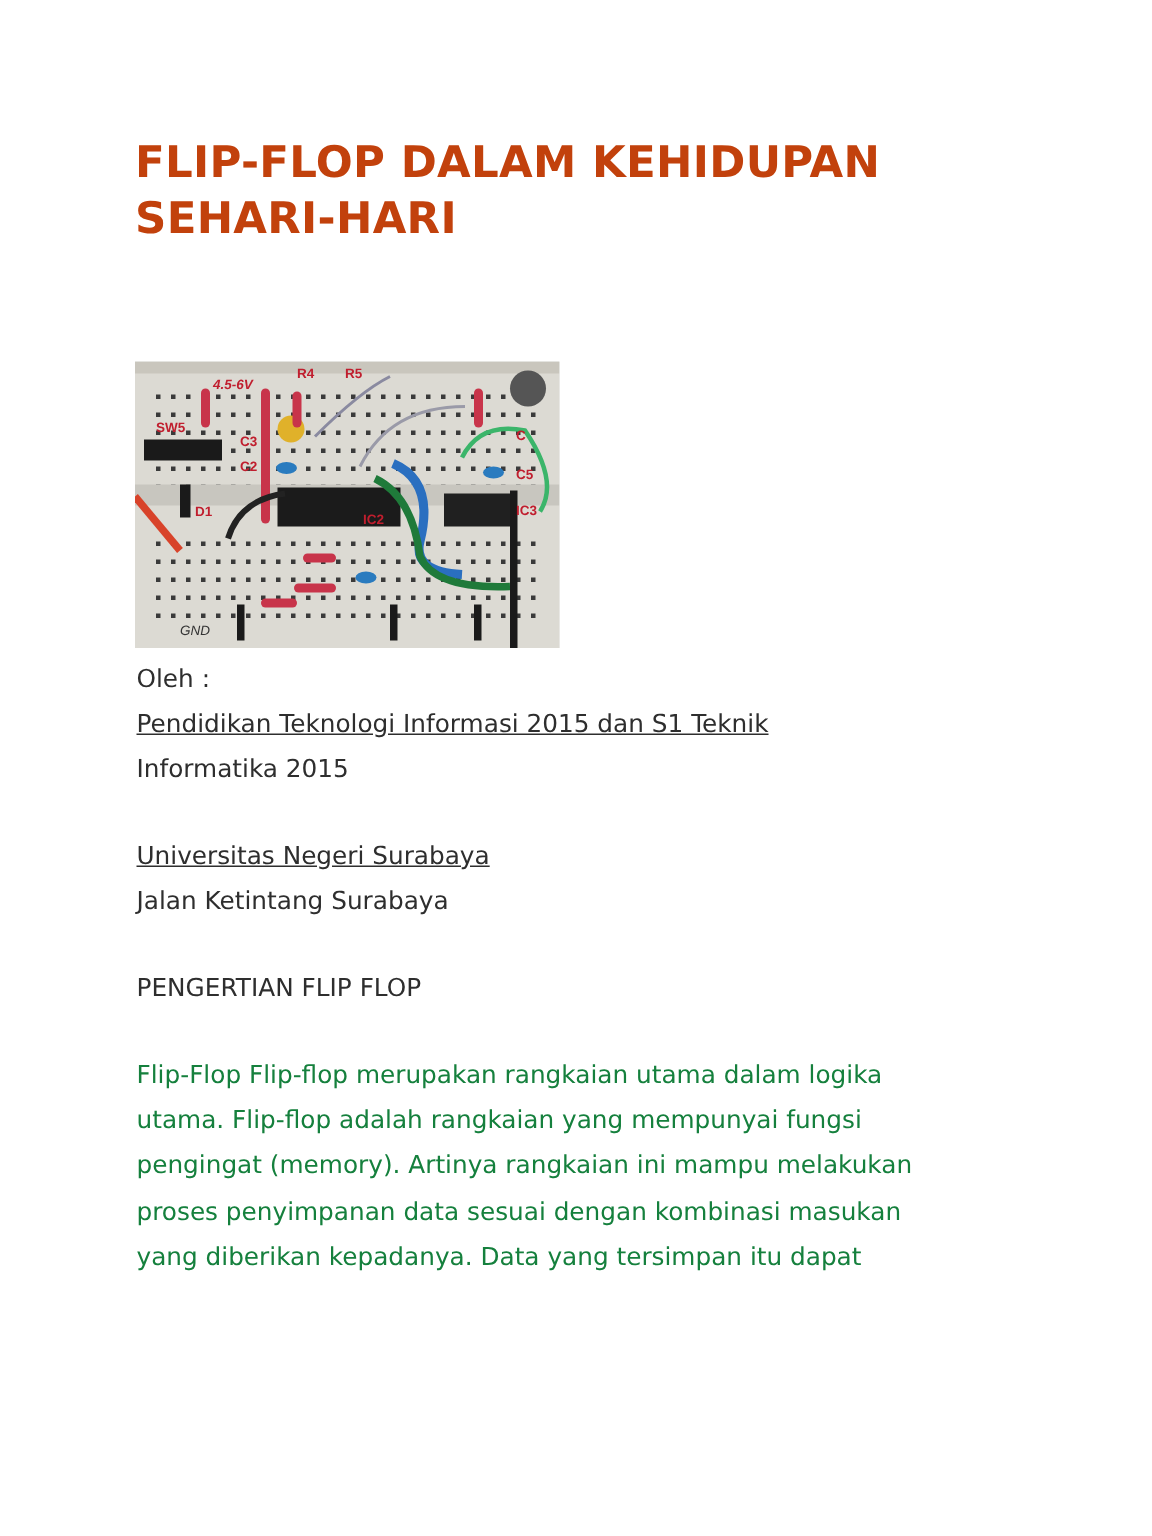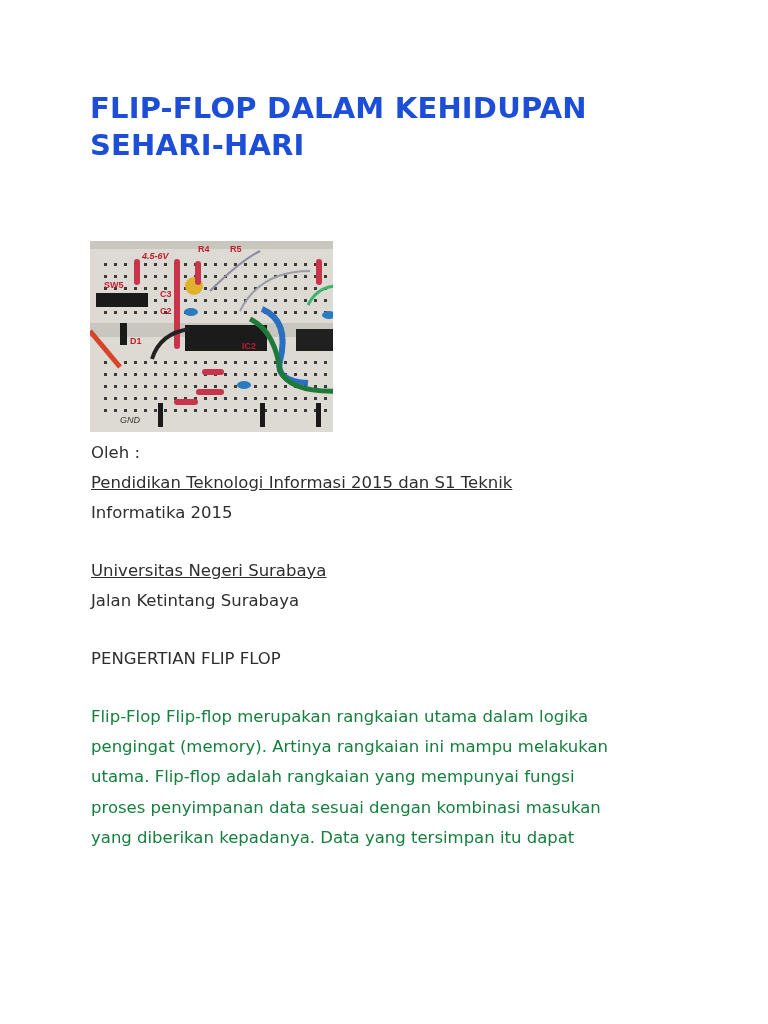--- a/index.html
+++ b/index.html
@@ -1,18 +1,18 @@
 <!DOCTYPE html>
 <html><head>
 <meta charset="utf-8">
 <style>
   html, body { margin:0; padding:0; background:#ffffff; }
   body { width:768px; height:1024px; position:relative; overflow:hidden; font-family:"DejaVu Sans", sans-serif; color:#2b2b2b; }
-  .title { position:absolute; left:90px; top:90px; width:600px; font-family:"DejaVu Sans", sans-serif; font-weight:bold; font-size:29px; line-height:37px; color:#1d4ed8; margin:0; letter-spacing:0.2px; }
-  .figure { position:absolute; left:90px; top:241px; width:243px; height:191px; background:#d8d6cf; overflow:hidden; }
+  .title { position:absolute; left:90px; top:90px; width:600px; font-family:"DejaVu Sans", sans-serif; font-weight:bold; font-size:29px; line-height:37px; color:#c2410c; margin:0; letter-spacing:0.2px; }
+  .figure { position:absolute; left:90px; top:241px; width:283px; height:191px; background:#d8d6cf; overflow:hidden; }
   .p { position:absolute; left:91px; font-size:16.5px; line-height:30px; color:#2e2e2e; margin:0; white-space:nowrap; }
   .body-para { position:absolute; left:91px; top:702px; width:600px; font-size:16.5px; line-height:30.2px; color:#15803d; margin:0; }
   .body-para span { display:block; white-space:nowrap; }
 </style>
 </head>
 <body>
 
 <h1 class="title">FLIP-FLOP DALAM KEHIDUPAN SEHARI-HARI</h1>
 
 <div class="figure">
@@ -115,17 +115,17 @@
 
 <p class="p" style="top:438px;text-align:right;">Oleh :</p>
 <p class="p" style="top:468px;text-decoration:underline;">Pendidikan Teknologi Informasi 2015 dan S1 Teknik</p>
 <p class="p" style="top:498px;">Informatika 2015</p>
 <p class="p" style="top:556px;text-decoration:underline;">Universitas Negeri Surabaya</p>
 <p class="p" style="top:586px;">Jalan Ketintang Surabaya</p>
 <p class="p" style="top:644px;">PENGERTIAN FLIP FLOP</p>
 
 <div class="body-para">
   <span>Flip-Flop Flip-flop merupakan rangkaian utama dalam logika</span>
+  <span>utama. Flip-flop adalah rangkaian yang mempunyai fungsi</span>
   <span>pengingat (memory). Artinya rangkaian ini mampu melakukan</span>
-  <span>utama. Flip-flop adalah rangkaian yang mempunyai fungsi</span>
   <span>proses penyimpanan data sesuai dengan kombinasi masukan</span>
   <span>yang diberikan kepadanya. Data yang tersimpan itu dapat</span>
 </div>
 
 </body></html>

